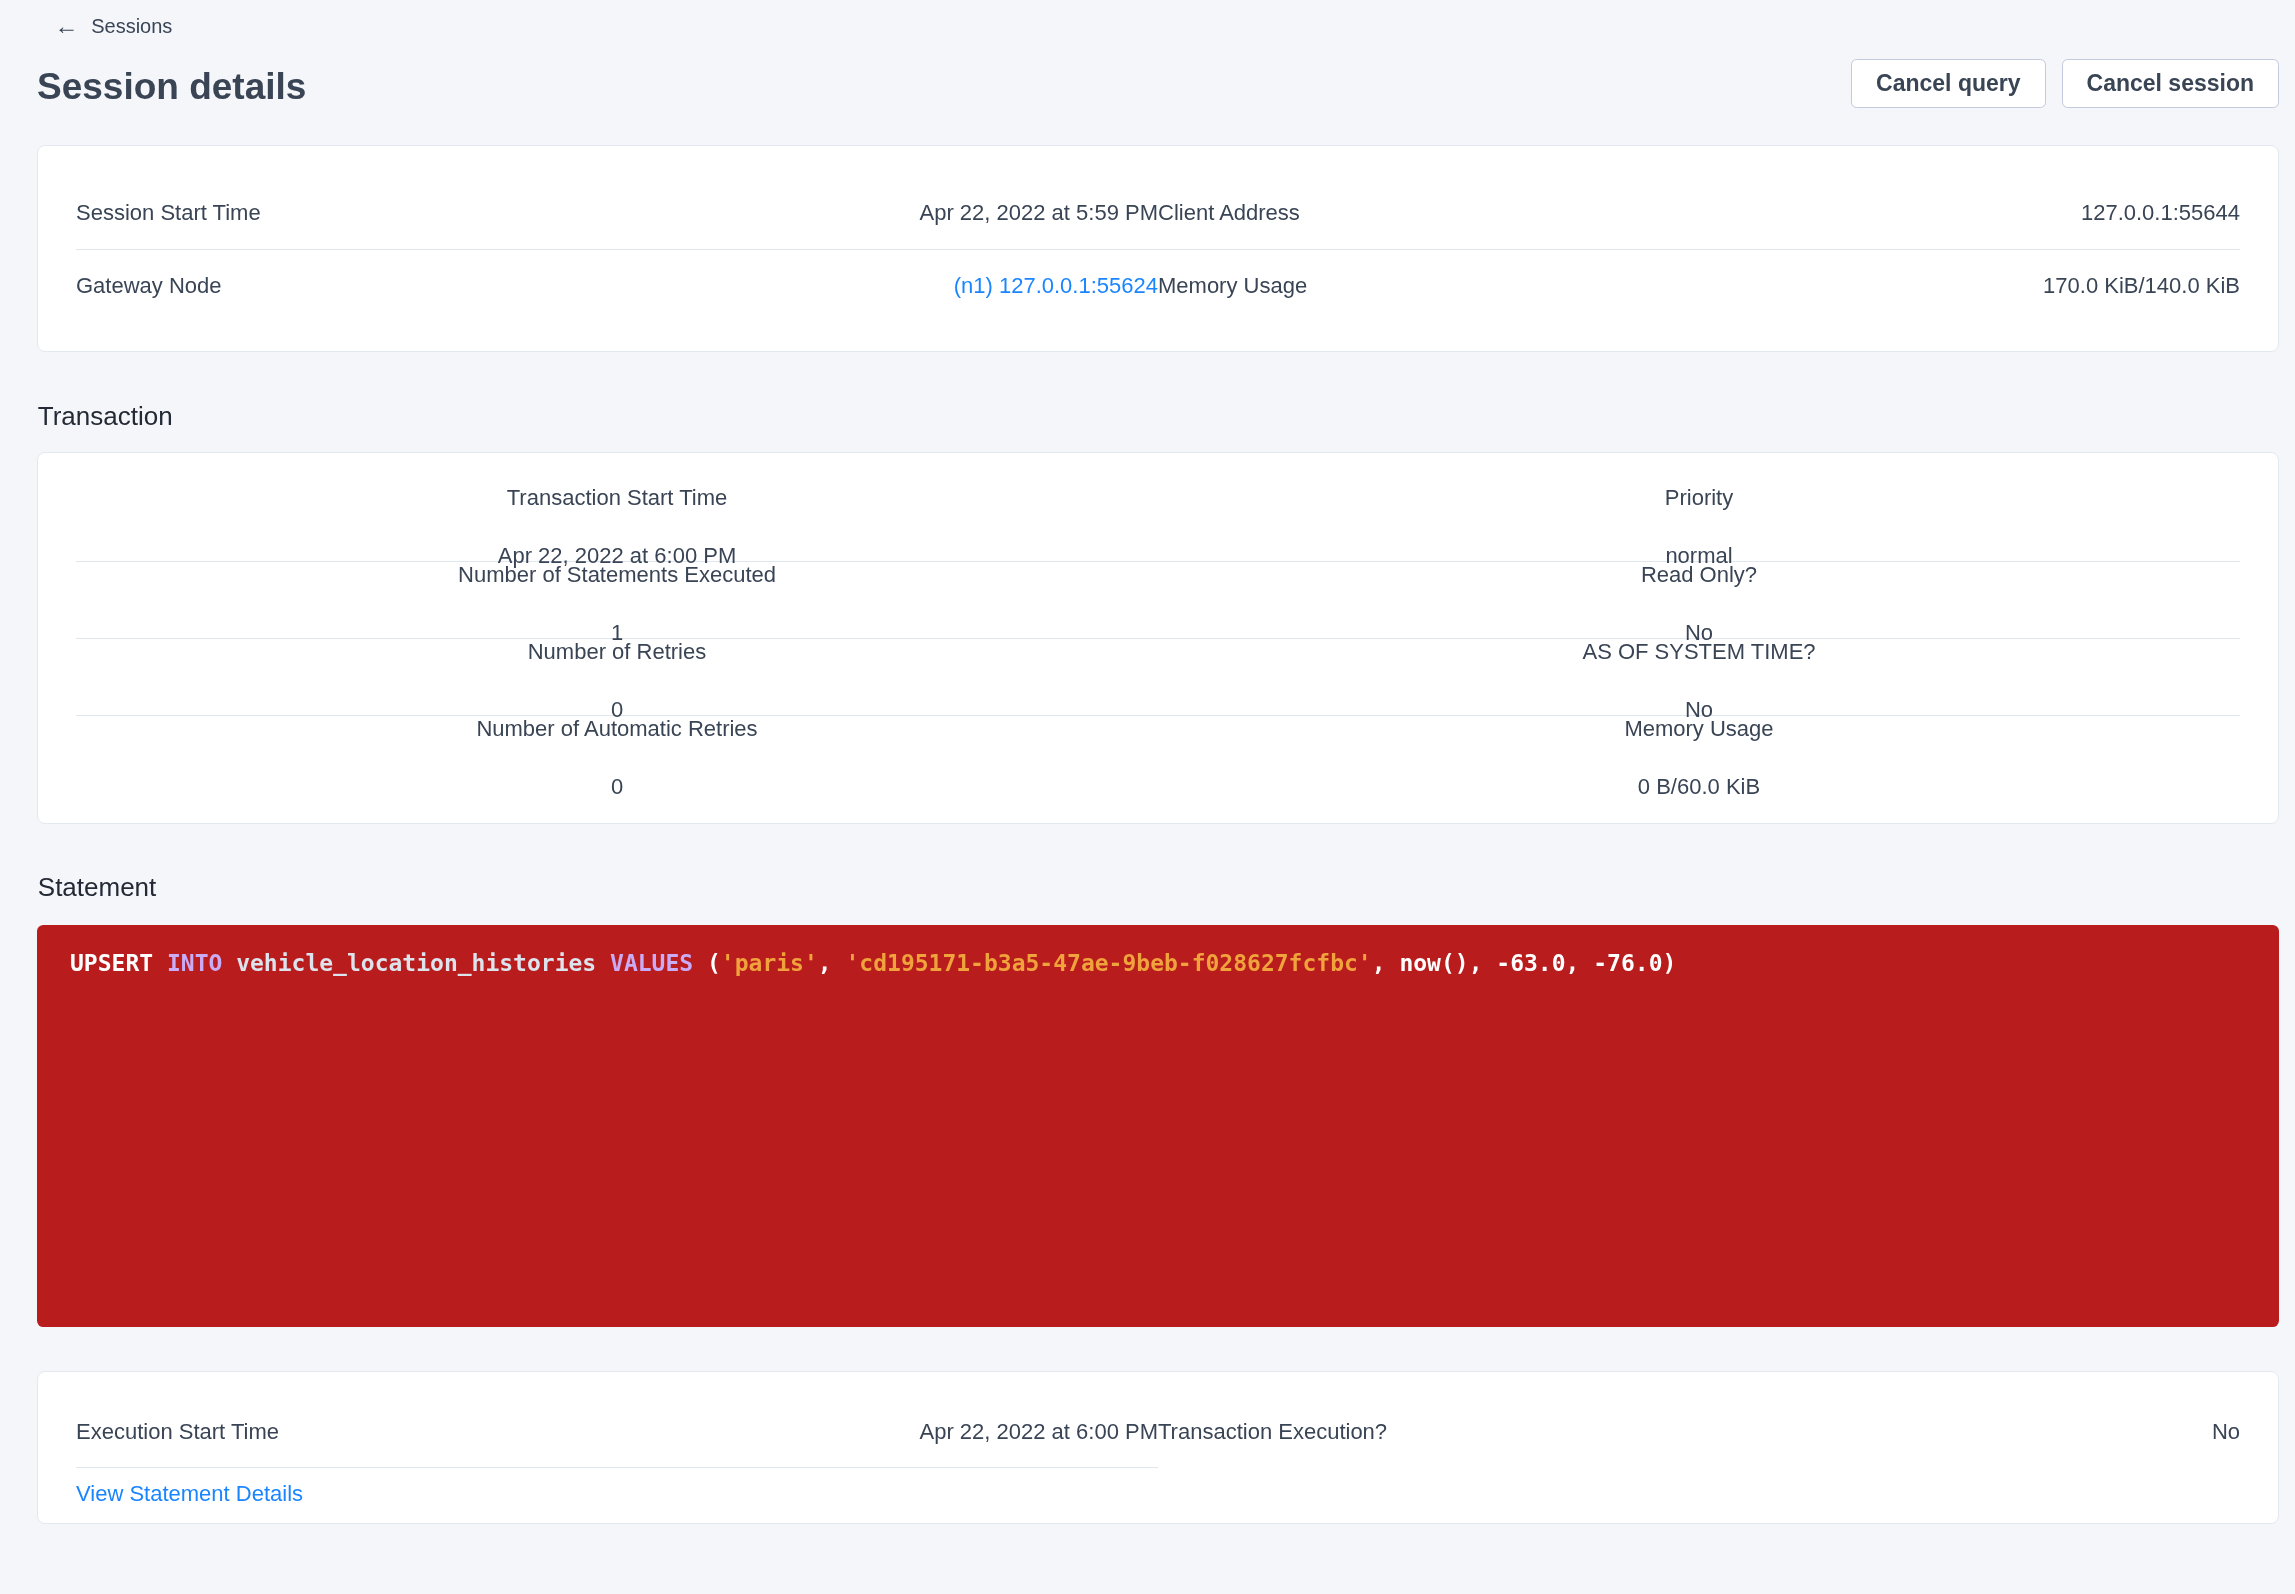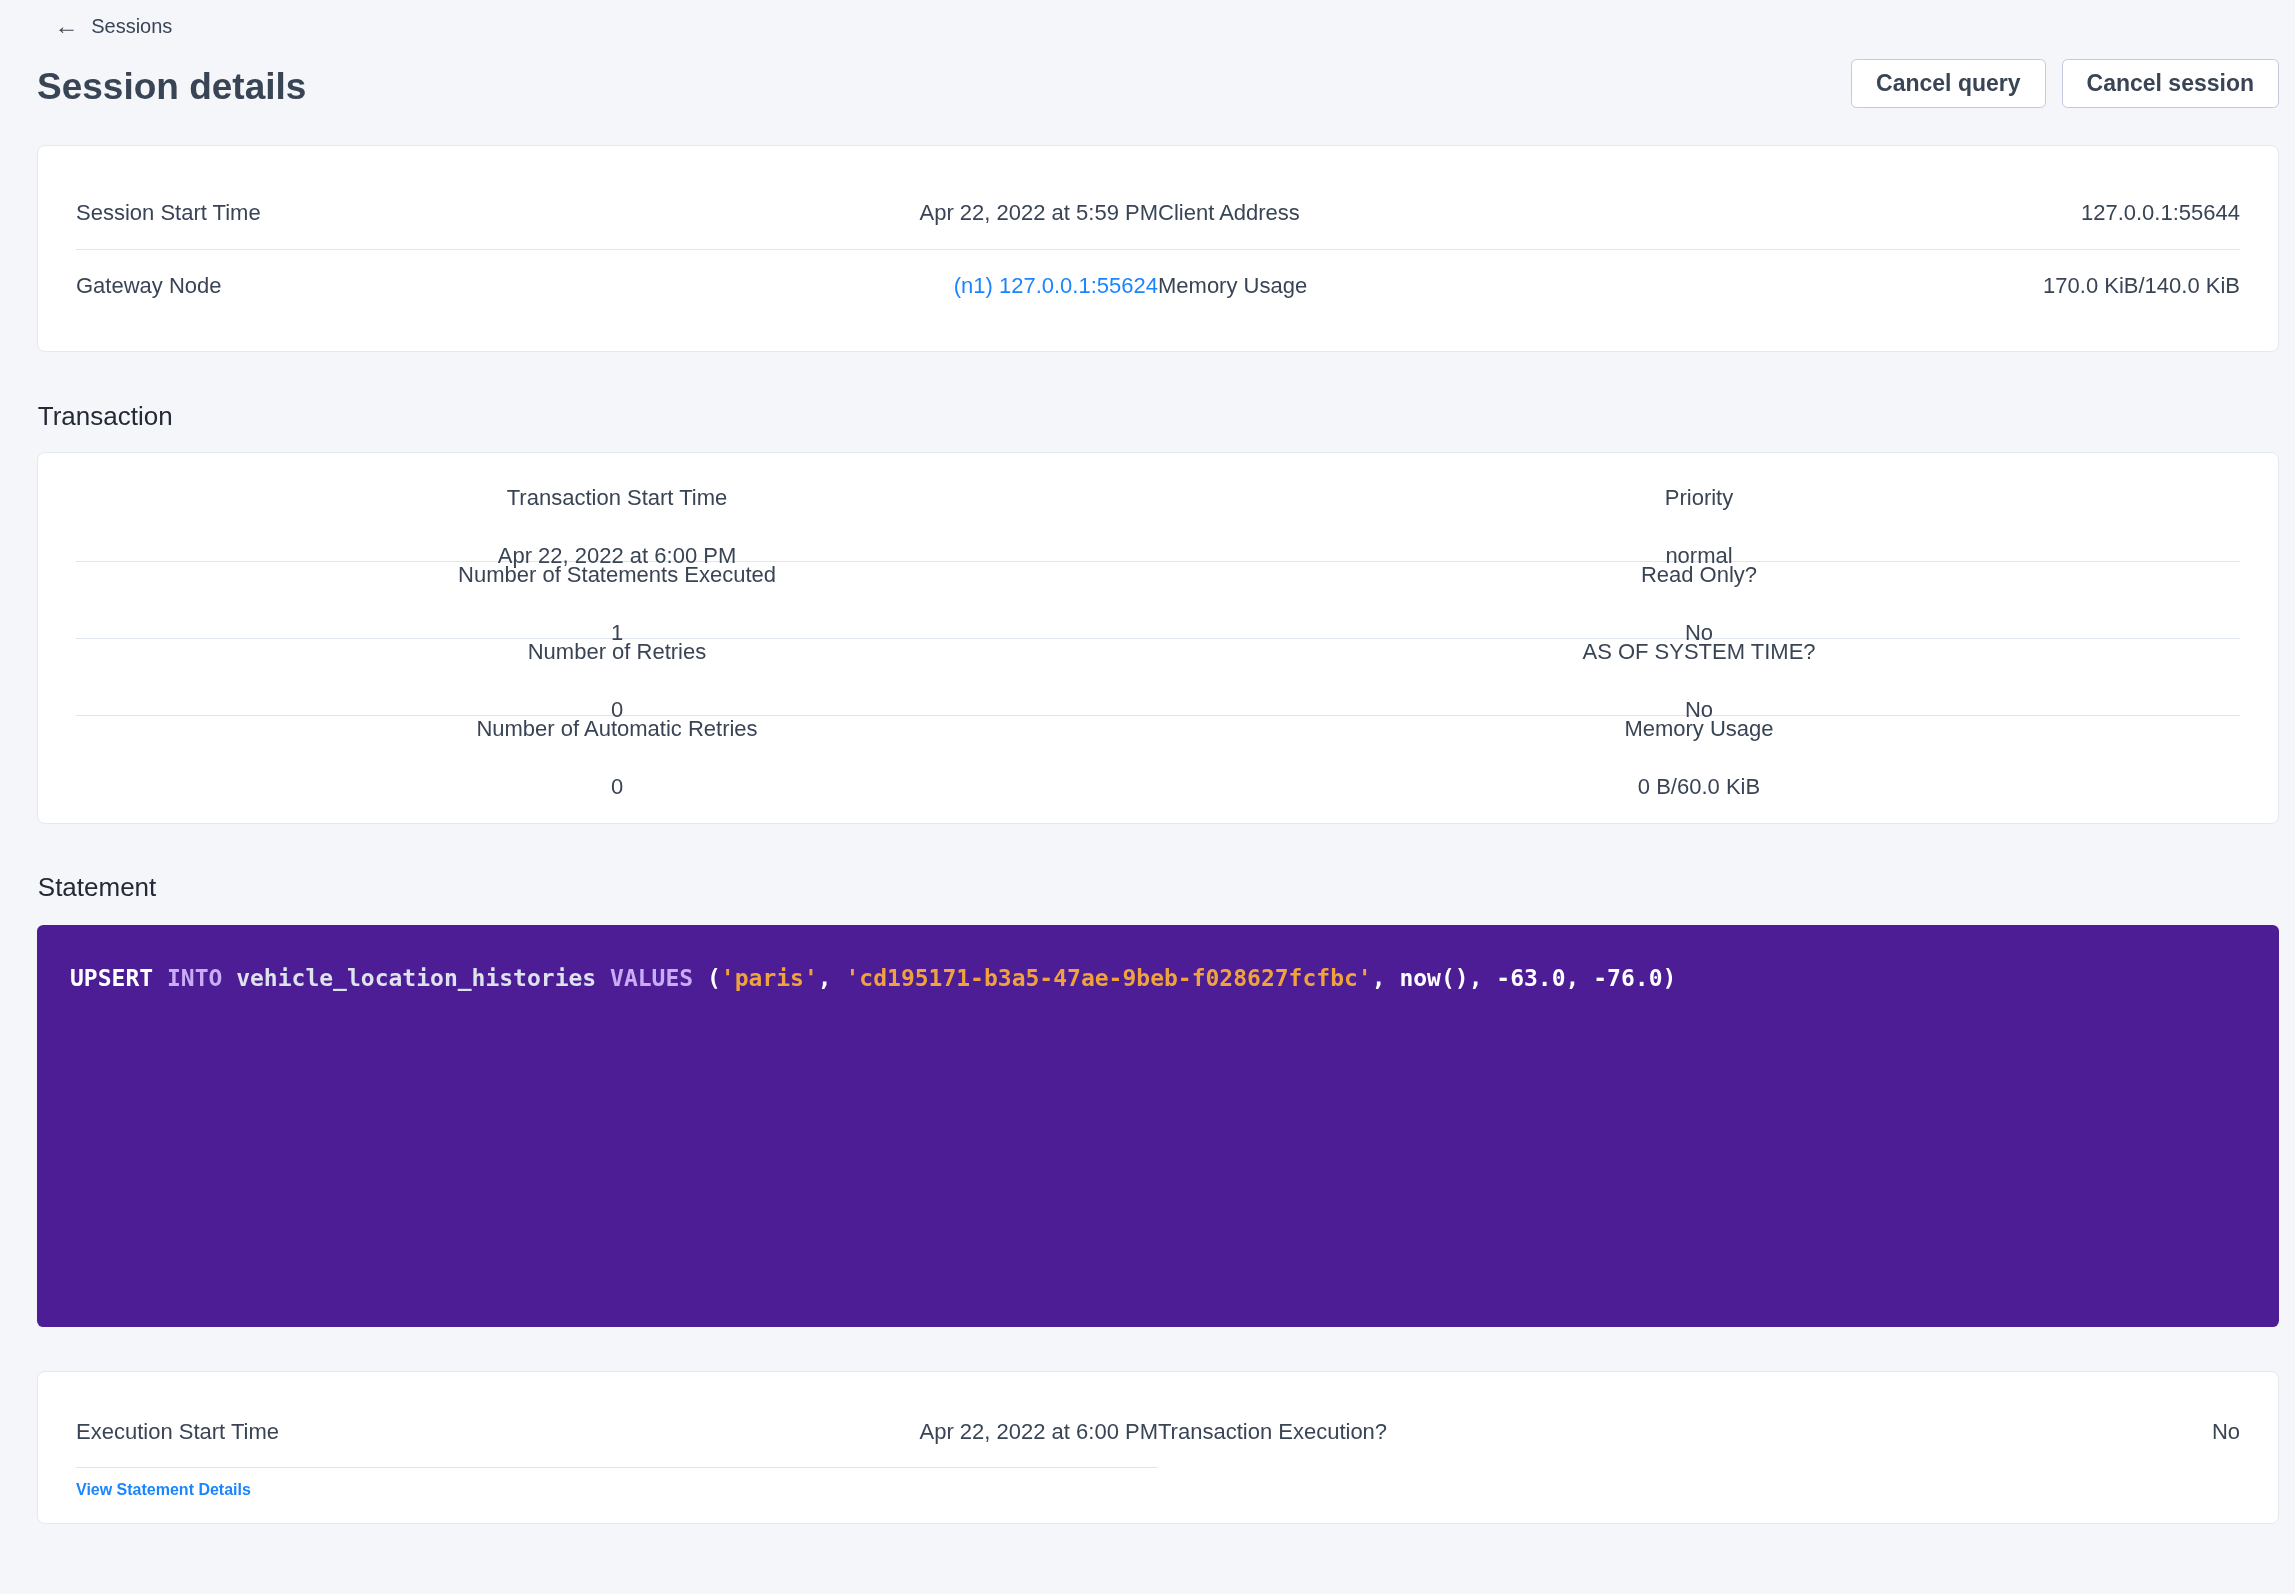--- a/index.html
+++ b/index.html
@@ -73,41 +73,41 @@
   .card1 .row { height: 72px; }
 
   .section-heading { font-size: 26px; font-weight: 500; color: #242a35; }
   .tx-heading { margin: 49px 0 20.7px 0.8px; }
   .card2 { height: 372px; }
   .card2 .row { height: 77px; flex-direction: column; }
 
   .stmt-heading { margin: 48px 0 22px 0.8px; }
   .code-block {
     height: 402px;
-    background: #4c1d95;
+    background: #b91c1c;
     border-radius: 6.4px;
-    padding: 37px 33px;
+    padding: 22px 33px;
   }
   .code-line {
     font-family: "DejaVu Sans Mono", monospace;
     font-size: 23px;
     font-weight: 700;
     line-height: 1.45;
     white-space: pre-wrap;
     color: #ffffff;
   }
   .code-line [data-style="plain"]   { color: #ffffff; }
   .code-line [data-style="keyword"] { color: #c9abf6; }
   .code-line [data-style="ident"]   { color: #dde3ec; }
   .code-line [data-style="string"]  { color: #f0a23c; }
 
   .exec-card { margin-top: 44px; height: 153px; padding: 24px 38px 17.5px; }
   .exec-card .row { height: 72px; }
   .exec-card .link-row { margin-top: 12.7px; }
-  .exec-card a.stmt-link { font-size: 16px; display: inline-block; font-weight: bold; }
+  .exec-card a.stmt-link { font-size: 22px; display: inline-block; }
 </style>
 </head>
 <body>
 
 <div class="page">
 
   <a class="breadcrumb">
     <span class="arrow">←</span>
     <span>Sessions</span>
   </a>

